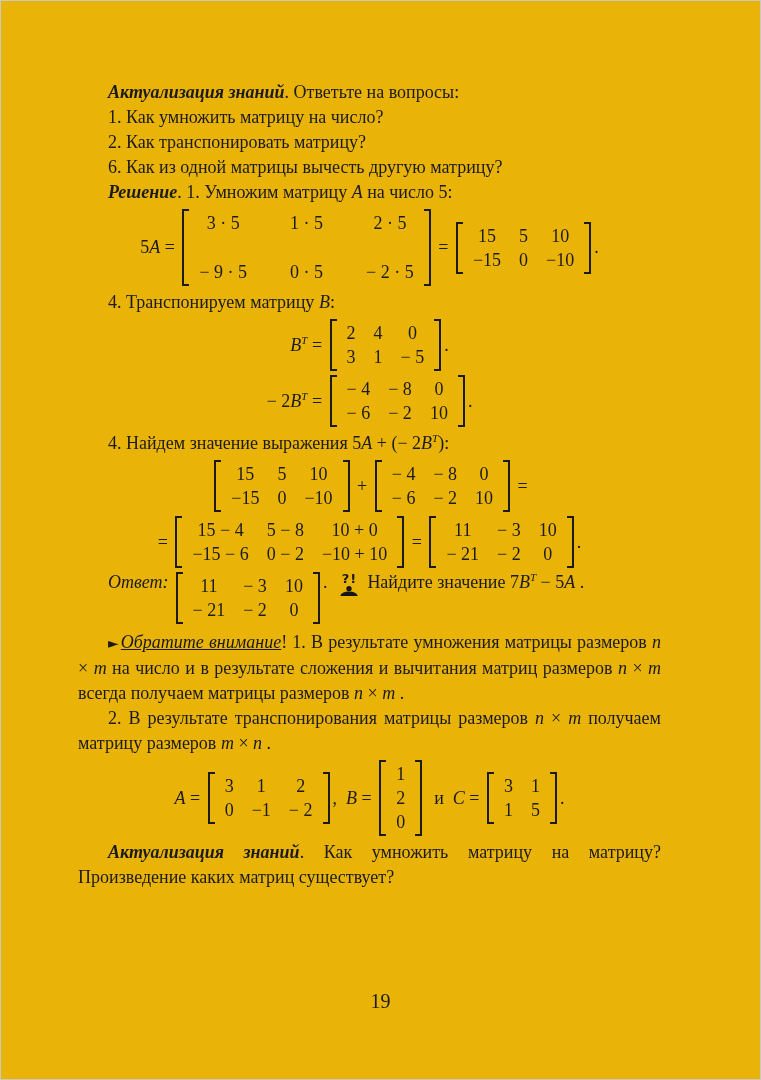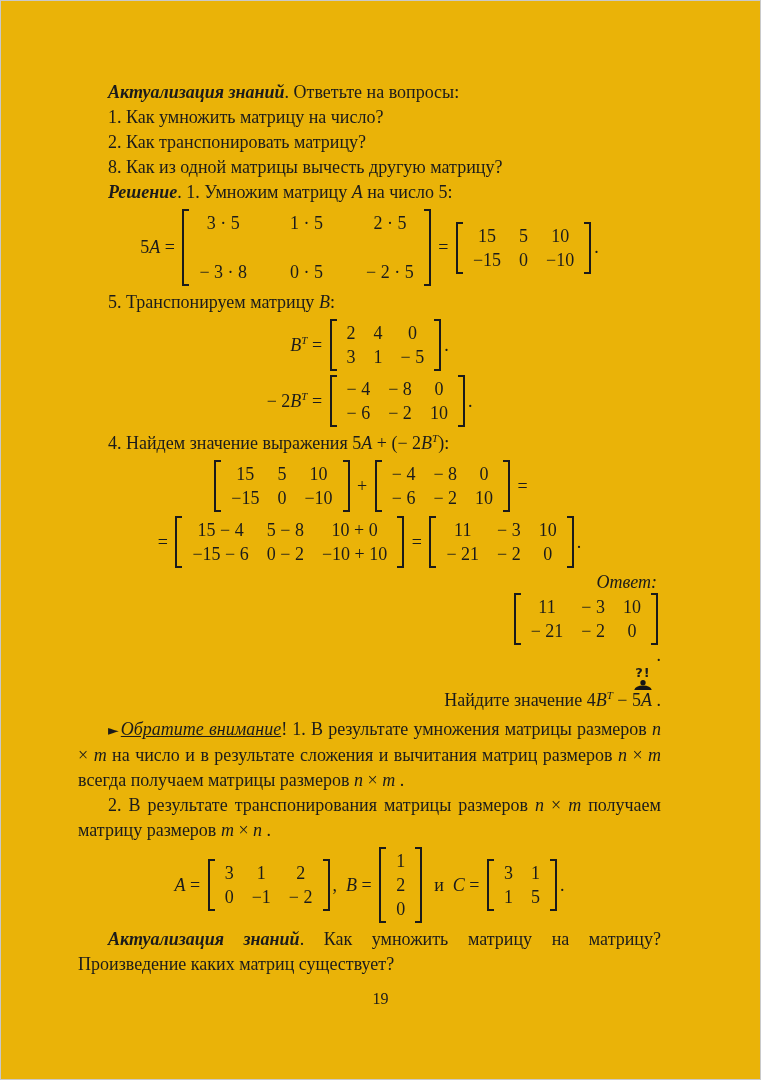--- a/index.html
+++ b/index.html
@@ -39,58 +39,58 @@
   .mlabel { white-space: pre; }
 
   .matrix { display: inline-flex; align-items: stretch; margin: 0 3px; }
   .mb  { width: 7px; flex: none; }
   .mbl { border-left: 2px solid #1b1b1b; border-top: 2px solid #1b1b1b; border-bottom: 2px solid #1b1b1b; }
   .mbr { border-right: 2px solid #1b1b1b; border-top: 2px solid #1b1b1b; border-bottom: 2px solid #1b1b1b; }
   .mgrid { display: inline-grid; padding: 2px 1px; align-content: center; }
   .mcell { line-height: 24px; padding: 0 9px; text-align: center; }
 
   .answer-line {
-    display: flex; align-items: flex-end;
-    margin: 4px 0 6px 0; padding-left: 30px; white-space: pre; flex-direction: column;
+    display: flex; align-items: flex-start;
+    margin: 4px 0 6px 0; padding-left: 30px; white-space: pre;
   }
   .answer-label { margin-right: 4px; }
 
   .qicon {
     display: inline-flex; flex-direction: column; align-items: center;
     margin: 0 8px 0 12px; line-height: 1;
   }
   .qm { font-family: "DejaVu Sans", sans-serif; font-weight: 700; font-size: 13px; letter-spacing: 1px; }
   .qicon svg { display: block; margin-top: 1px; }
 
   .pagenum {
     position: absolute; left: 0; right: 0; top: 990px;
-    text-align: center; font-size: 16px; color: #1b1b1b;
+    text-align: center; font-size: 20px; color: #1b1b1b;
   }
 </style>
 </head>
 <body>
 
 <div class="sheet">
   <div class="content">
 
     <div class="para indent"><span class="r-bi">Актуализация знаний</span><span>. Ответьте на вопросы:</span></div>
     <div class="para indent">1. Как умножить матрицу на число?</div>
     <div class="para indent">2. Как транспонировать матрицу?</div>
-    <div class="para indent">8. Как из одной матрицы вычесть другую матрицу?</div>
+    <div class="para indent">6. Как из одной матрицы вычесть другую матрицу?</div>
     <div class="para indent"><span class="r-bi">Решение</span><span>. 1. Умножим матрицу </span><span class="r-i">A</span><span> на число 5:</span></div>
 
     <div class="eq">
       <span class="mlabel"><span>5</span><span class="r-i">A</span><span> = </span></span>
-      <span class="matrix"><span class="mb mbl"></span><span class="mgrid" style="grid-template-columns: repeat(3, auto); gap: 25px;"><span class="mcell">3 · 5</span><span class="mcell">1 · 5</span><span class="mcell">2 · 5</span><span class="mcell">− 3 · 8</span><span class="mcell">0 · 5</span><span class="mcell">− 2 · 5</span></span><span class="mb mbr"></span></span>
+      <span class="matrix"><span class="mb mbl"></span><span class="mgrid" style="grid-template-columns: repeat(3, auto); gap: 25px;"><span class="mcell">3 · 5</span><span class="mcell">1 · 5</span><span class="mcell">2 · 5</span><span class="mcell">− 9 · 5</span><span class="mcell">0 · 5</span><span class="mcell">− 2 · 5</span></span><span class="mb mbr"></span></span>
       <span class="mlabel"> = </span>
       <span class="matrix"><span class="mb mbl"></span><span class="mgrid" style="grid-template-columns: repeat(3, auto);"><span class="mcell">15</span><span class="mcell">5</span><span class="mcell">10</span><span class="mcell">−15</span><span class="mcell">0</span><span class="mcell">−10</span></span><span class="mb mbr"></span></span>
       <span class="mlabel">.</span>
     </div>
 
-    <div class="para indent"><span>5. Транспонируем матрицу </span><span class="r-i">B</span><span>:</span></div>
+    <div class="para indent"><span>4. Транспонируем матрицу </span><span class="r-i">B</span><span>:</span></div>
 
     <div class="eq">
       <span class="mlabel"><span class="r-i">B</span><sup>T</sup><span> = </span></span>
       <span class="matrix"><span class="mb mbl"></span><span class="mgrid" style="grid-template-columns: repeat(3, auto);"><span class="mcell">2</span><span class="mcell">4</span><span class="mcell">0</span><span class="mcell">3</span><span class="mcell">1</span><span class="mcell">− 5</span></span><span class="mb mbr"></span></span>
       <span class="mlabel">.</span>
     </div>
 
 
     <div class="eq">
       <span class="mlabel"><span>− 2</span><span class="r-i">B</span><sup>T</sup><span> = </span></span>
@@ -119,21 +119,21 @@
       <span class="mlabel r-i answer-label">Ответ:</span>
       <span class="matrix"><span class="mb mbl"></span><span class="mgrid" style="grid-template-columns: repeat(3, auto);"><span class="mcell">11</span><span class="mcell">− 3</span><span class="mcell">10</span><span class="mcell">− 21</span><span class="mcell">− 2</span><span class="mcell">0</span></span><span class="mb mbr"></span></span>
       <span class="mlabel">.</span>
       <span class="qicon">
         <span class="qm">?!</span>
         <svg viewBox="0 0 24 12" width="20" height="10" aria-hidden="true">
           <circle cx="12" cy="3.2" r="3.2" fill="#151515"></circle>
           <path d="M1.5 12 Q3 6.6 12 6.6 Q21 6.6 22.5 12 Z" fill="#151515"></path>
         </svg>
       </span>
-      <span class="mlabel"><span>Найдите значение 4</span><span class="r-i">B</span><sup>T</sup><span> − 5</span><span class="r-i">A</span><span> .</span></span>
+      <span class="mlabel"><span>Найдите значение 7</span><span class="r-i">B</span><sup>T</sup><span> − 5</span><span class="r-i">A</span><span> .</span></span>
     </div>
 
     <div class="para indent"><span class="r-marker">►</span><span class="r-biu">Обратите внимание</span><span>! 1. В результате умножения матрицы размеров </span><span class="r-i">n</span><span> × </span><span class="r-i">m</span><span> на число и в результате сложения и вычитания матриц размеров </span><span class="r-i">n</span><span> × </span><span class="r-i">m</span><span> всегда получаем матрицы размеров </span><span class="r-i">n</span><span> × </span><span class="r-i">m</span><span> .</span></div>
     <div class="para indent"><span>2. В результате транспонирования матрицы размеров </span><span class="r-i">n</span><span> × </span><span class="r-i">m</span><span> получаем матрицу размеров </span><span class="r-i">m</span><span> × </span><span class="r-i">n</span><span> .</span></div>
 
     <div class="eq">
       <span class="mlabel"><span class="r-i">A</span><span> = </span></span>
       <span class="matrix"><span class="mb mbl"></span><span class="mgrid" style="grid-template-columns: repeat(3, auto);"><span class="mcell">3</span><span class="mcell">1</span><span class="mcell">2</span><span class="mcell">0</span><span class="mcell">−1</span><span class="mcell">− 2</span></span><span class="mb mbr"></span></span>
       <span class="mlabel">,  </span>
       <span class="mlabel"><span class="r-i">B</span><span> = </span></span>

